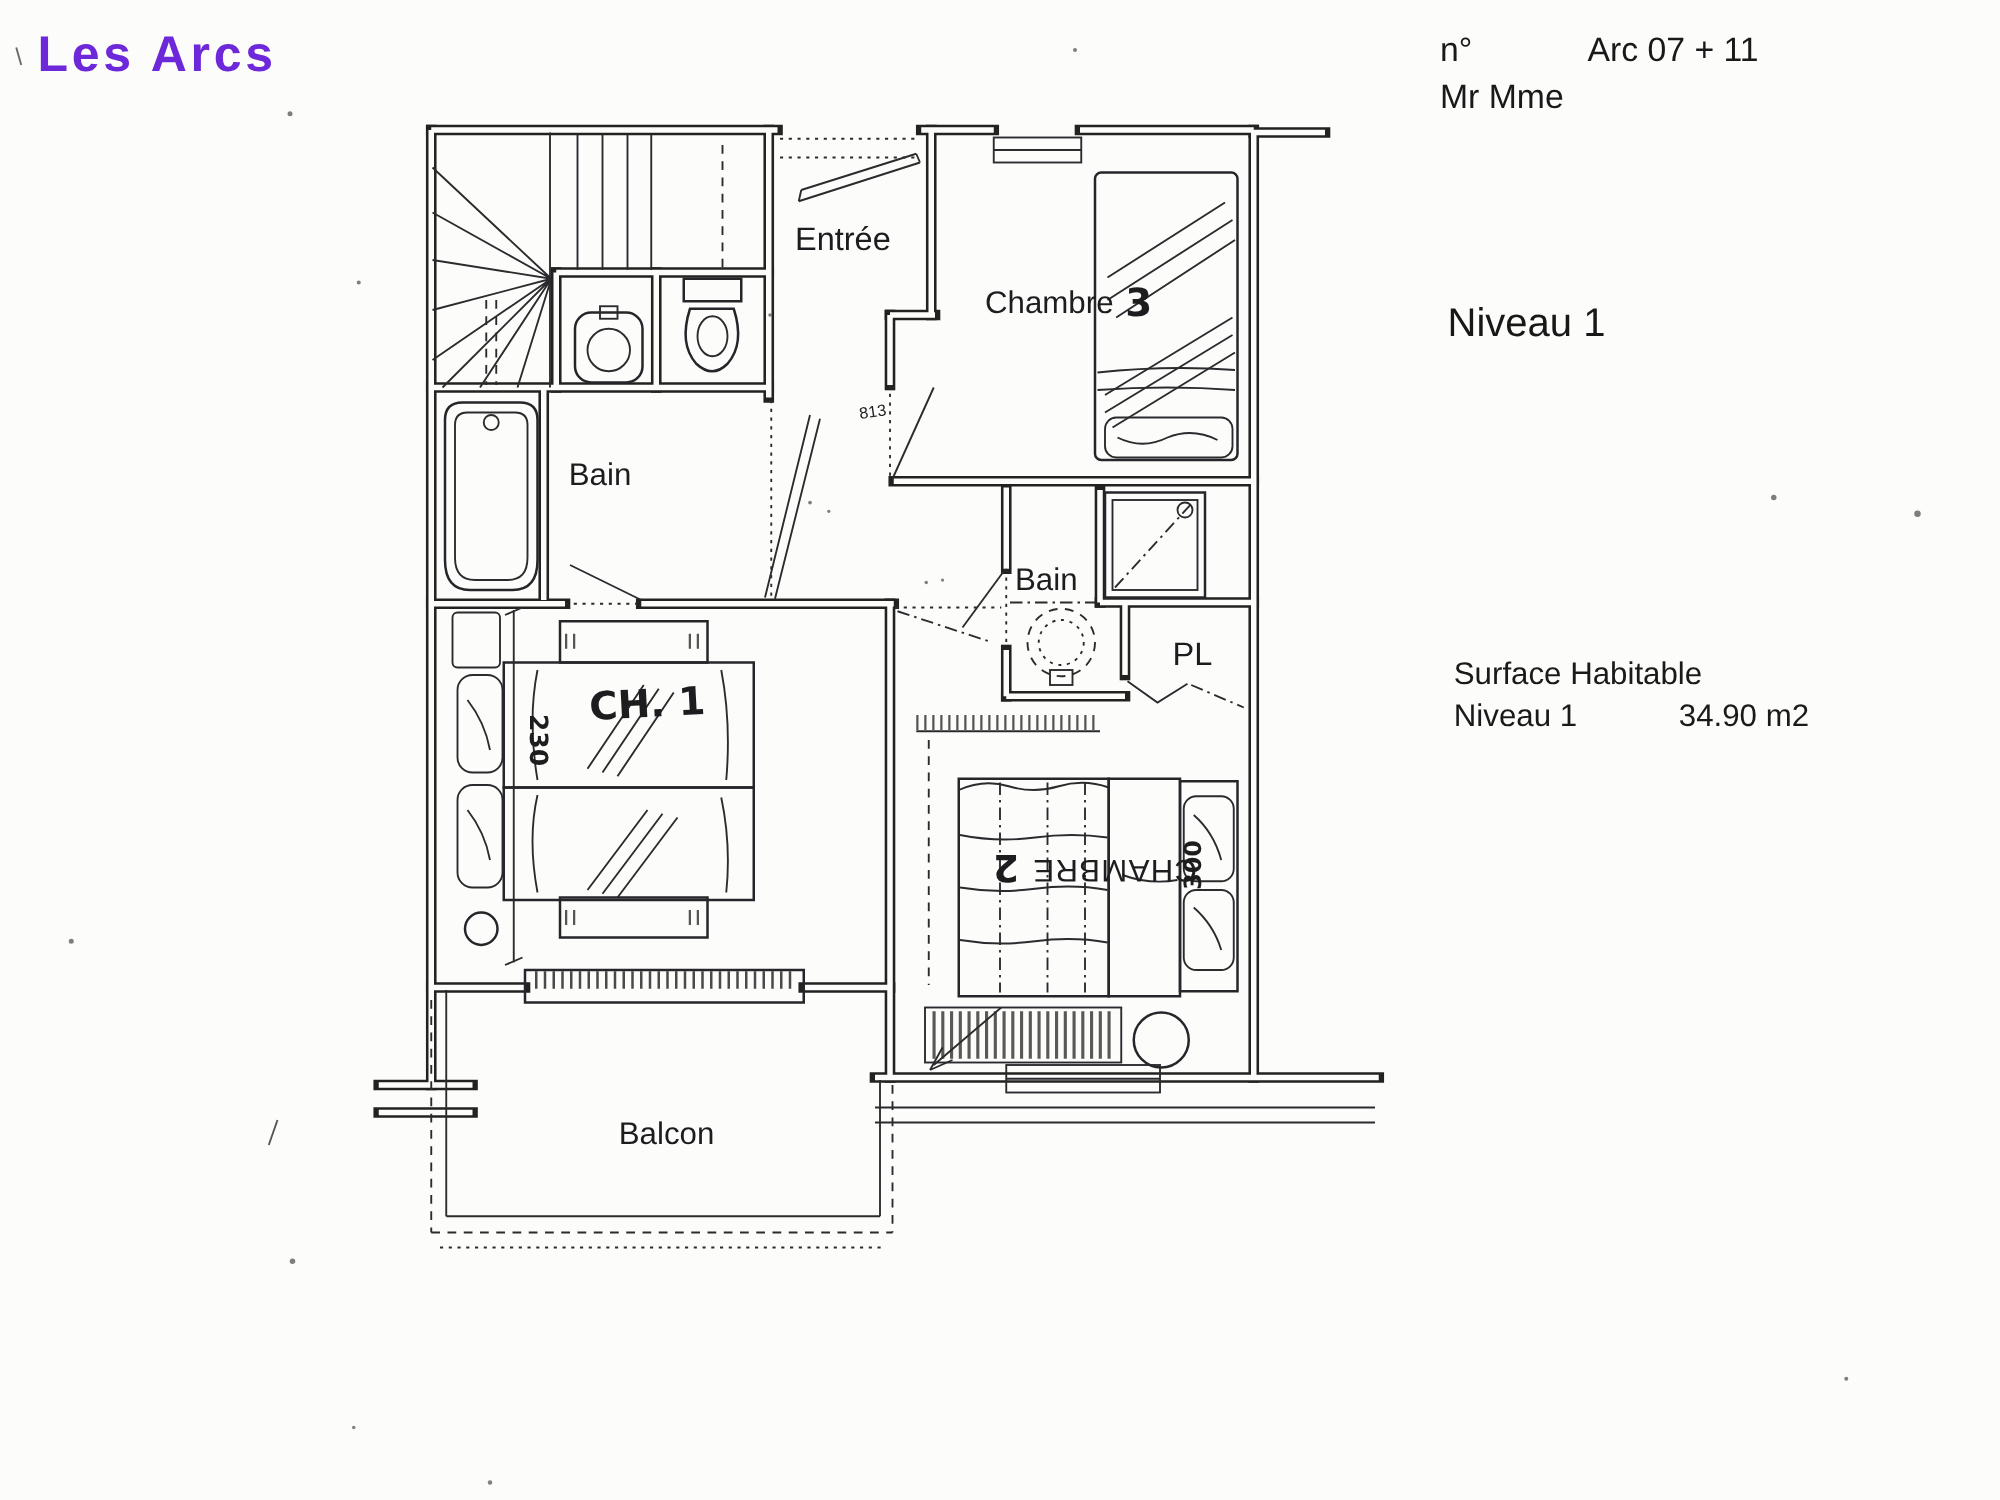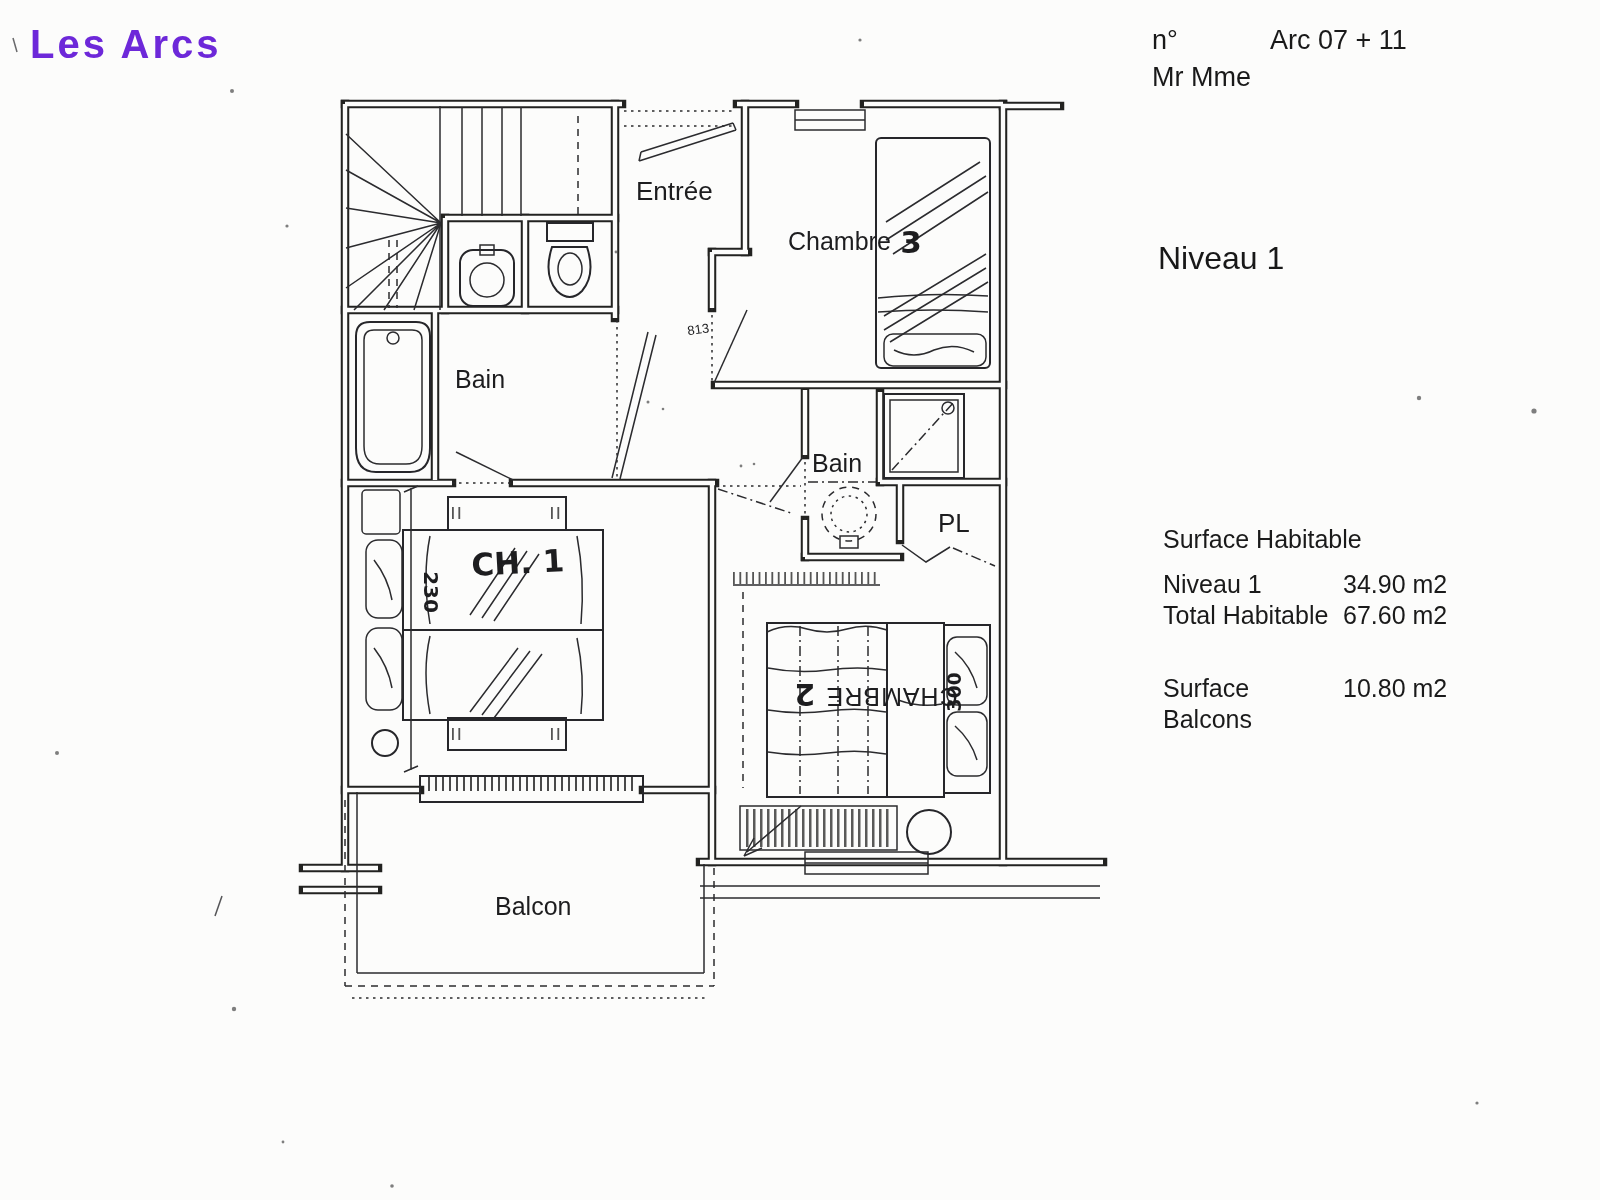--- a/index.html
+++ b/index.html
@@ -15,21 +15,21 @@
     letter-spacing:3px;color:#6d28d9;
   }
   #header-block{left:1152px;top:22px;font-size:27px;line-height:37px;color:#191919;}
   .hrow{display:flex;}
   .hrow .hlabel{width:118px;}
   #level-title{left:1158px;top:240px;font-size:32px;color:#181818;}
   #surface-block{left:1163px;top:524px;font-size:25px;line-height:31px;color:#1a1a1a;}
   #surface-block .srow{display:flex;}
   #surface-block .slabel{width:180px;}
   #surface-block .sgap{height:42px;}
-  #surface-title{margin-bottom:14px;}
+  #surface-title{margin-bottom:3px;}
   svg{position:absolute;left:0;top:0;}
   
   .wb{stroke:#222220;stroke-width:8.5;fill:none;stroke-linecap:square;}
   .ww{stroke:#fcfcfb;stroke-width:4.4;fill:none;stroke-linecap:butt;}
   .ln{stroke:#26262a;stroke-width:2;fill:none;}
   .ln15{stroke:#2b2b2e;stroke-width:1.5;fill:none;}
   .dot{stroke-dasharray:2.5,4.5;}
   .dash{stroke-dasharray:7,6;}
   .dashdot{stroke-dasharray:10,4,2,4;}
   .tick14{stroke:#2a2a2a;stroke-width:14;stroke-dasharray:2,5;fill:none;opacity:.85;}
@@ -58,29 +58,21 @@
 </div>
 
 <div class="abs" id="level-title">Niveau 1</div>
 
 <div class="abs" id="surface-block">
   <div id="surface-title">Surface Habitable</div>
   <div class="srow">
     <span class="slabel">Niveau 1</span>
     <span>34.90 m2</span>
   </div>
-  <div class="srow">
-    <span class="slabel">Total Habitable</span>
-    <span>67.60 m2</span>
-  </div>
   <div class="sgap"></div>
-  <div class="srow">
-    <span class="slabel">Surface Balcons</span>
-    <span>10.80 m2</span>
-  </div>
 </div>
 
 <svg width="1600" height="1200" viewBox="0 0 1600 1200">
 
   <g>
     <g class="wb">
 
       <path d="M345,104 H622"></path>
         <path d="M737,104 H795"></path>
         <path d="M864,104 H1003"></path>

